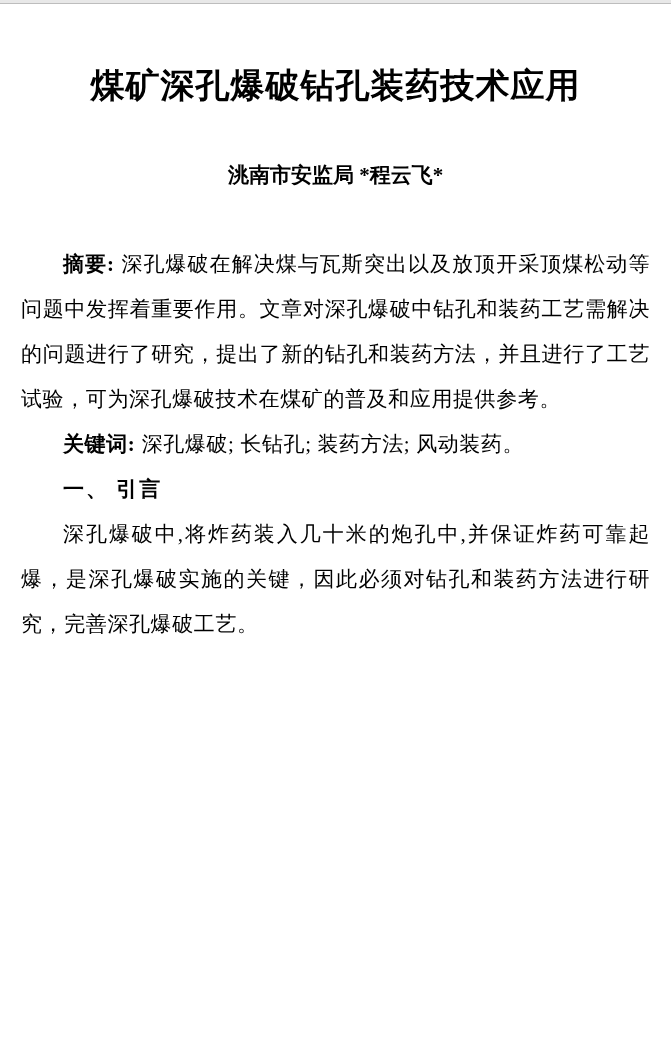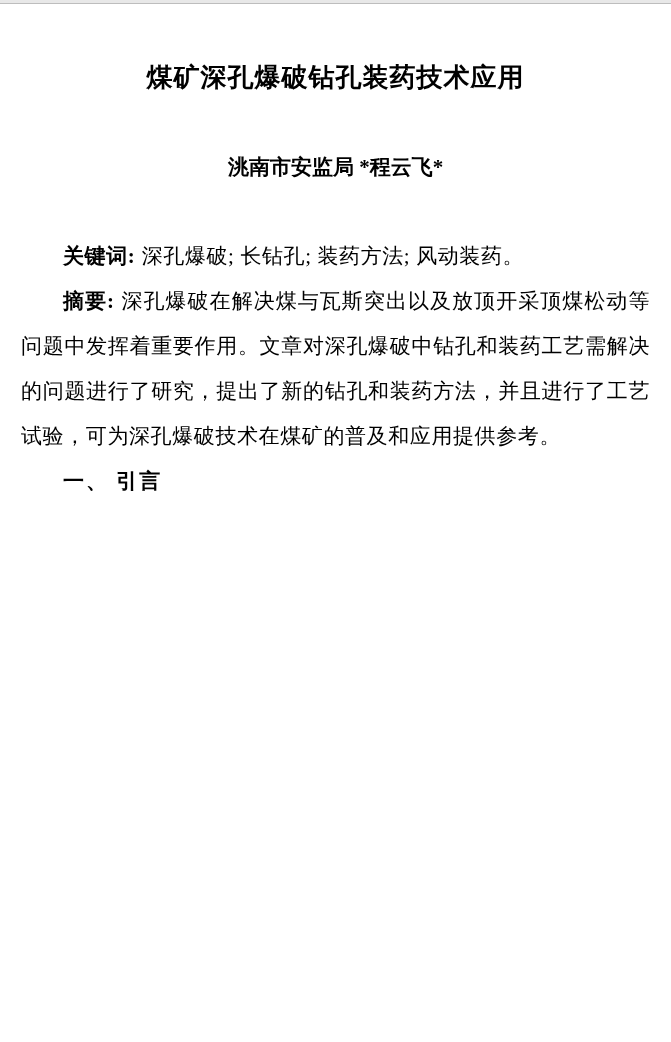--- a/index.html
+++ b/index.html
@@ -23,24 +23,24 @@
     height: 3px;
     background: #e8e8e8;
     border-bottom: 1px solid #bdbdbd;
   }
   .page {
     padding: 0 21px;
     box-sizing: border-box;
     width: 671px;
   }
   .doc-title {
-    margin: 8px;
+    margin: 16px;
     padding-top: 50px;
     text-align: center;
-    font-size: 26px;
+    font-size: 34px;
     line-height: 40px;
     font-weight: bold;
     letter-spacing: 1px;
   }
   .author-line {
     margin-top: 56px;
     text-align: center;
     font-size: 21px;
     line-height: 26px;
     font-weight: bold;
@@ -76,27 +76,28 @@
 
 <div class="page">
 
   <h1 class="doc-title">煤矿深孔爆破钻孔装药技术应用</h1>
 
   <div class="author-line">洮南市安监局 *程云飞*</div>
 
   <div class="content">
 
     <p>
-      <span class="inline-label">关键词:</span><span>深孔爆破; 长钻孔; 装药方法; 风动装药。</span>
+      <span class="inline-label">摘要:</span><span>深孔爆破在解决煤与瓦斯突出以及放顶开采顶煤松动等问题中发挥着重要作用。文章对深孔爆破中钻孔和装药工艺需解决的问题进行了研究，提出了新的钻孔和装药方法，并且进行了工艺试验，可为深孔爆破技术在煤矿的普及和应用提供参考。</span>
     </p>
 
     <p>
-      <span class="inline-label">摘要:</span><span>深孔爆破在解决煤与瓦斯突出以及放顶开采顶煤松动等问题中发挥着重要作用。文章对深孔爆破中钻孔和装药工艺需解决的问题进行了研究，提出了新的钻孔和装药方法，并且进行了工艺试验，可为深孔爆破技术在煤矿的普及和应用提供参考。</span>
+      <span class="inline-label">关键词:</span><span>深孔爆破; 长钻孔; 装药方法; 风动装药。</span>
     </p>
 
     <p class="no-justify">
       <span class="heading-text">一、 引言</span>
     </p>
 
 
+    <p>深孔爆破中,将炸药装入几十米的炮孔中,并保证炸药可靠起爆，是深孔爆破实施的关键，因此必须对钻孔和装药方法进行研究，完善深孔爆破工艺。</p>
 
   </div>
 </div>
 
 </body></html>

